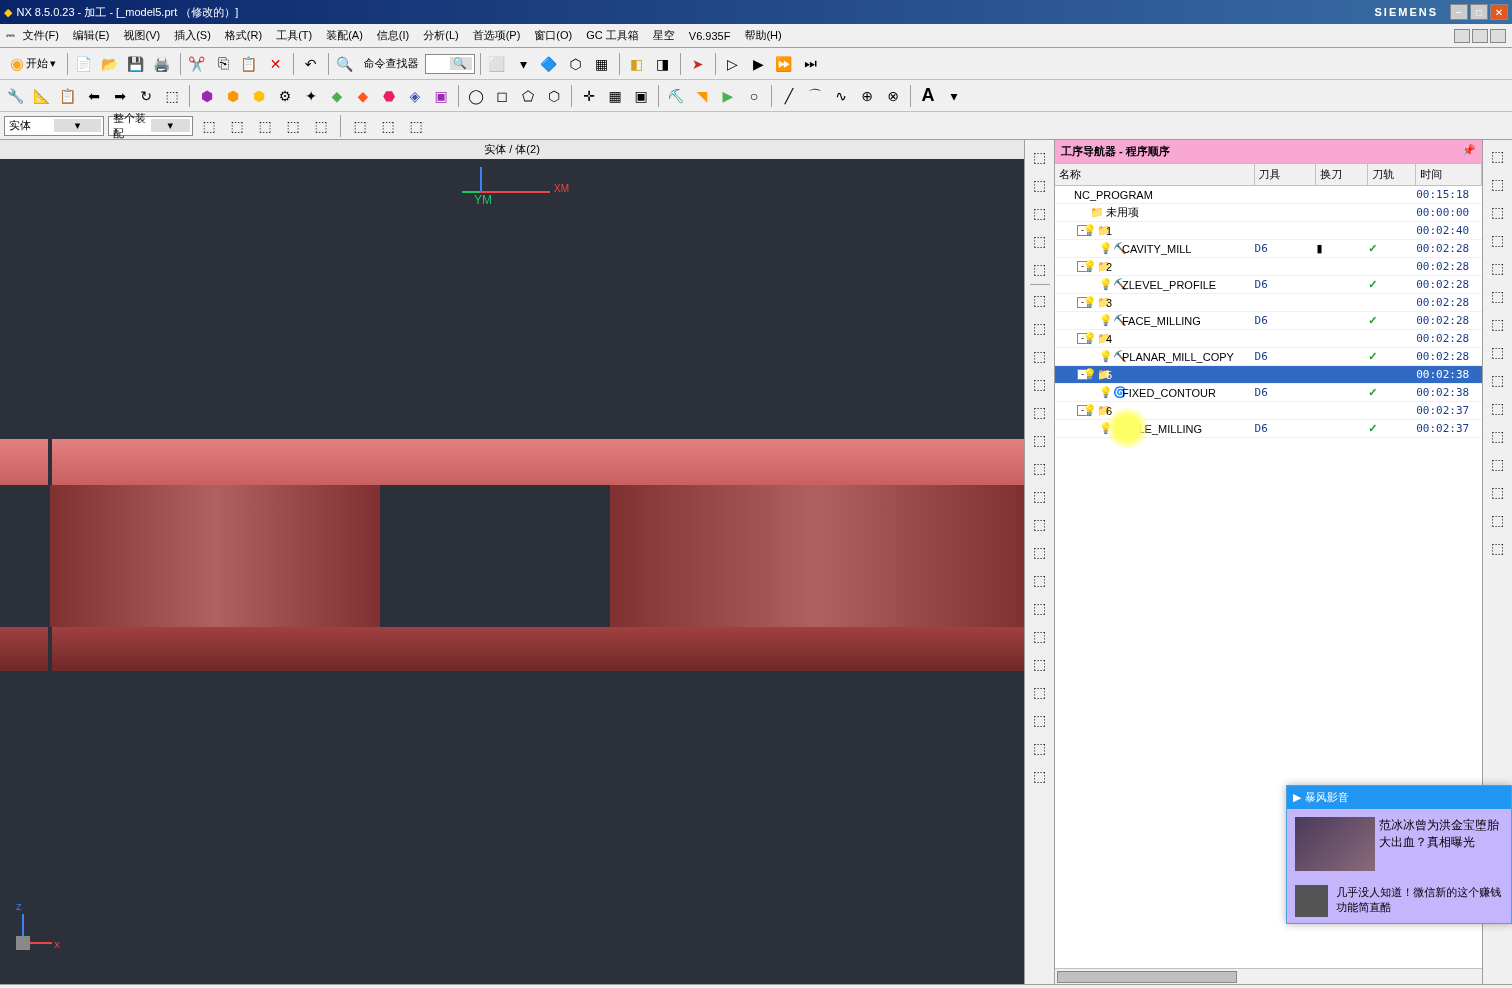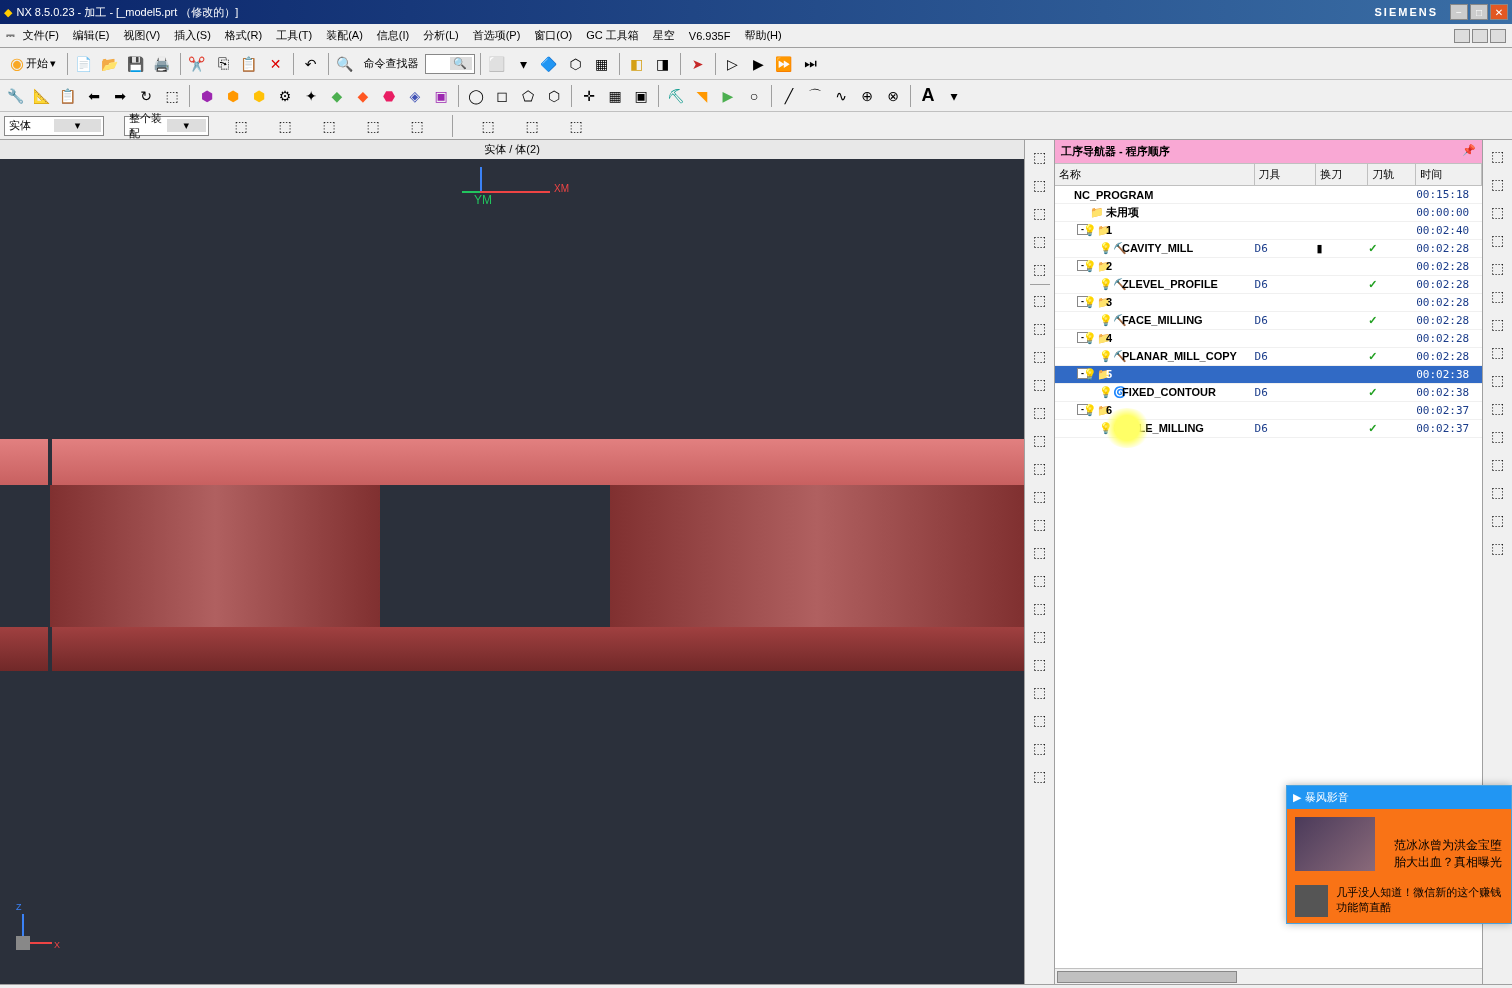--- a/index.html
+++ b/index.html
@@ -18,21 +18,21 @@
 
 .toolbar { background:#f0f0f0; min-height:32px; display:flex; align-items:center; padding:2px 4px; gap:2px; flex-wrap:nowrap; border-bottom:1px solid #c0c0c0; }
 .tb { width:24px; height:24px; border:1px solid transparent; display:inline-flex; align-items:center; justify-content:center; cursor:pointer; font-size:14px; }
 .sep { width:1px; height:22px; background:#a0a0a0; margin:0 3px; }
 .combo { height:20px; border:1px solid #888; background:#fff; display:flex; align-items:center; padding:0 2px; }
 .combo span { flex:1; padding:0 2px; }
 .combo .dd { width:14px; text-align:center; cursor:pointer; background:#ddd; }
 
 .start-btn { display:flex; align-items:center; gap:2px; padding:2px 6px; cursor:pointer; }
 
-.sel-bar { background:#f0f0f0; height:28px; display:flex; align-items:center; padding:2px 4px; gap:20px; border-bottom:1px solid #a0a0a0; }
+.sel-bar { background:#f0f0f0; height:28px; display:flex; align-items:center; padding:2px 4px; gap:4px; border-bottom:1px solid #a0a0a0; }
 
 .content { display:flex; height:844px; }
 .viewport-wrap { flex:1; display:flex; flex-direction:column; background:#c4b5fd; min-width:0; }
 .vp-header { background:#e8e8e8; text-align:center; padding:2px; font-size:11px; }
 .viewport { flex:1; background:#2b303b; position:relative; overflow:hidden; }
 
 .axis-top { position:absolute; left:480px; top:8px; }
 .axis-top .zline { width:2px; height:24px; background:#3b82f6; position:absolute; }
 .axis-top .xline { width:70px; height:2px; background:#ef4444; position:absolute; top:24px; }
 .axis-top .yline { width:18px; height:2px; background:#22c55e; position:absolute; top:24px; left:-18px; }
@@ -63,39 +63,39 @@
 .nav-head { display:flex; background:#f0f0f0; border-bottom:1px solid #c0c0c0; }
 .nav-head div { padding:3px 4px; border-right:1px solid #c0c0c0; }
 .col-name { width:200px; }
 .col-tool { width:62px; }
 .col-change { width:52px; }
 .col-path { width:48px; }
 .col-time { width:66px; }
 
 .nav-body { flex:1; overflow:auto; position:relative; }
 .row { display:flex; align-items:center; height:18px; border-bottom:1px solid #f0f0f0; }
-.row .c-name { width:200px; display:flex; white-space:nowrap; overflow:hidden; font-family:Consolas,monospace;font-weight:bold; }
+.row .c-name { width:200px; display:flex; align-items:center; white-space:nowrap; overflow:hidden; font-family:Consolas,monospace; }
 .row .c-tool { width:62px; color:#1a3c8a; font-family:Consolas,monospace; }
 .row .c-change { width:52px; }
 .row .c-path { width:48px; color:#22a022; font-weight:bold; }
 .row .c-time { width:66px; color:#1a3c8a; font-family:Consolas,monospace; }
 .row.sel { background:#316ac5; color:#fff; }
 .row.sel .c-tool,.row.sel .c-time { color:#fff; }
 .exp { width:11px; height:11px; border:1px solid #888; margin:0 2px; display:inline-flex; align-items:center; justify-content:center; font-size:9px; line-height:9px; cursor:pointer; background:#fff; color:#000; }
 .ind { display:inline-block; }
 .ico { width:14px; height:14px; display:inline-flex; align-items:center; justify-content:center; margin-right:2px; }
 .yellow-spot { position:absolute; width:48px; height:40px; background:radial-gradient(circle,#ffff66 40%,rgba(255,255,102,0) 70%); border-radius:50%; pointer-events:none; }
 .hscroll { height:16px; background:#f0f0f0; border-top:1px solid #c0c0c0; position:relative; }
 .hscroll .thumb { position:absolute; left:2px; width:180px; height:12px; top:2px; background:#c0c0c0; border:1px solid #888; }
 
 .rtb { width:30px; background:#f0f0f0; border-left:1px solid #a0a0a0; display:flex; flex-direction:column; align-items:center; padding:4px 0; gap:4px; }
 
-.popup { position:absolute; right:0; bottom:64px; width:226px; background:#f97316; border:1px solid #4aa3df; box-shadow:0 0 8px rgba(0,0,0,.3); }
+.popup { position:absolute; right:0; bottom:64px; width:226px; background:#c4b5fd; border:1px solid #4aa3df; box-shadow:0 0 8px rgba(0,0,0,.3); }
 .popup-title { background:#2196f3; color:#fff; padding:4px 6px; font-size:12px; }
-.popup-body { padding:8px; display:flex; gap:19px;align-items:flex-end; }
+.popup-body { padding:8px; display:flex; gap:4px; }
 .popup-img { width:80px; height:54px; background:linear-gradient(135deg,#4a3a5a,#8a6a7a); }
 .popup-text { flex:1; font-size:12px; line-height:1.4; }
 .popup-foot { padding:6px 8px; display:flex; gap:8px; font-size:11px; }
 .popup-foot .thumb2 { width:44px; height:32px; background:#555; }
 .watermark { position:absolute; right:80px; bottom:110px; color:rgba(130,130,130,.6); font-size:18px; }
 
 .statusbar { height:30px; background:#f0f0f0; border-top:1px solid #a0a0a0; display:flex; align-items:center; padding:2px 4px; gap:4px; }
 </style>
 </head>
 <body>

